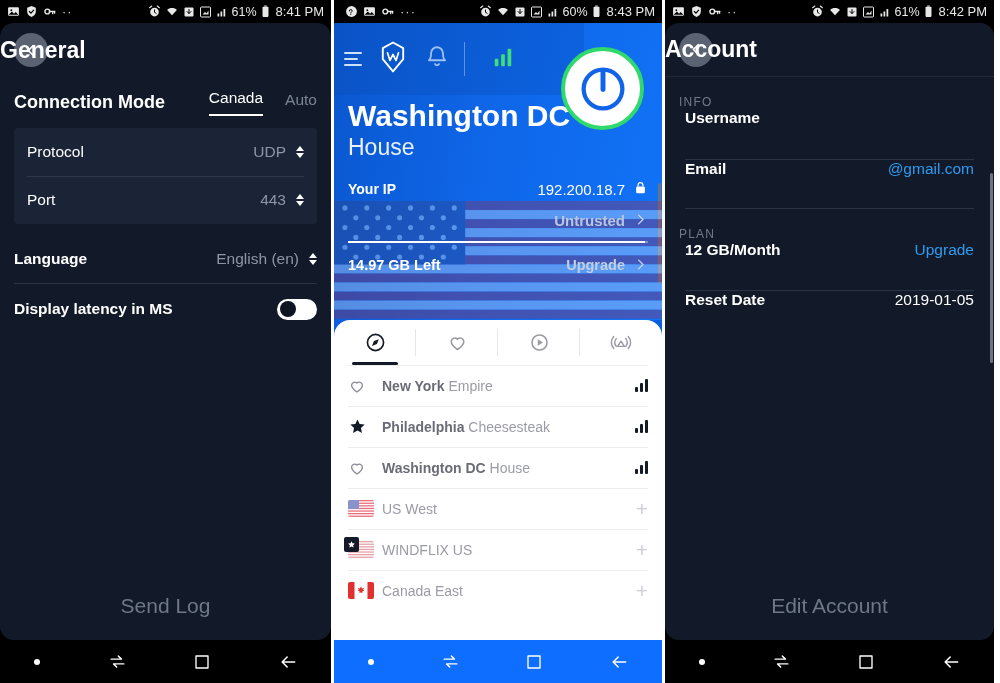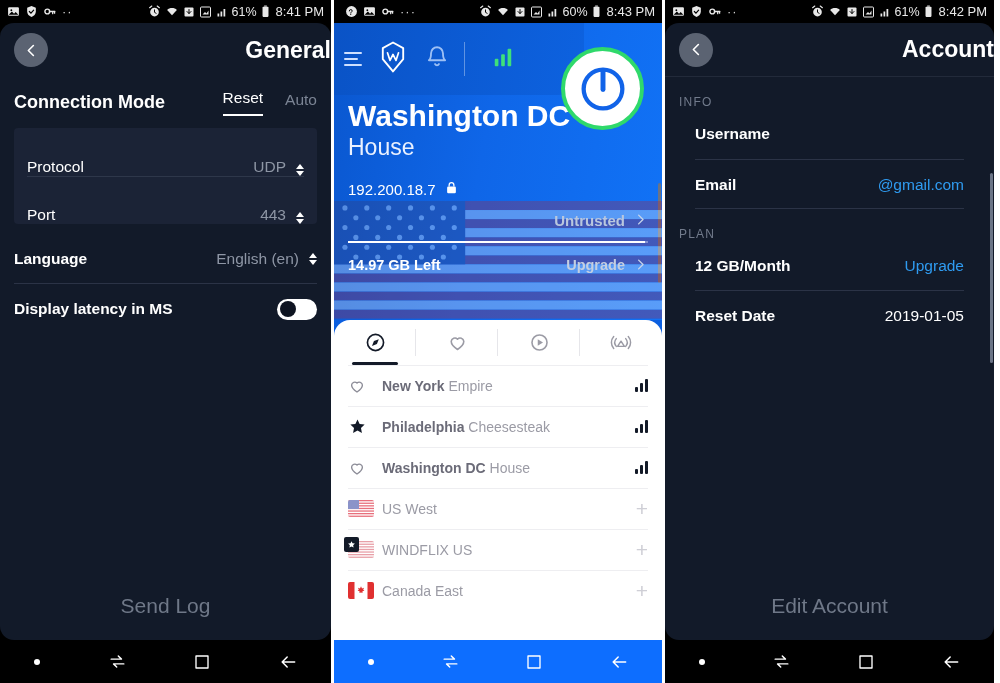--- a/index.html
+++ b/index.html
@@ -39,39 +39,39 @@
   .dark-header {
     height: 54px; display: flex; align-items: center;
     position: relative; padding: 0 14px;
   }
   .back-btn {
     width: 34px; height: 34px; border-radius: 50%;
     background: #5b6372; display: flex; align-items: center; justify-content: center;
     flex: 0 0 auto; cursor: pointer;
   }
   .hdr-title {
-    position: absolute; left: 0; right: 0; text-align: right;
+    position: absolute; left: 0; right: 0; text-align: left;
     font-size: 23px; font-weight: bold; color: #ffffff; pointer-events: none;
   }
 
   
   .conn-mode-row {
     display: flex; align-items: flex-end; padding: 0 14px 0 14px;
     height: 42px; position: relative;
   }
   .conn-mode-label { font-size: 18px; font-weight: bold; color: #fff; flex: 1; padding-bottom: 6px; }
   .mode-tabs { display: flex; align-items: flex-end; gap: 22px; padding-bottom: 3px; }
   .mode-tab { font-size: 15.5px; color: #7b8494; padding-bottom: 7px; cursor: pointer; }
   .mode-tab.active { color: #ffffff; border-bottom: 2.5px solid #ffffff; }
 
   .group-box {
     margin: 9px 14px 0 14px; background: #1b2336; border-radius: 4px;
   }
   .setting-row {
-    height: 48px; display: flex; align-items: flex-end;
+    height: 48px; display: flex; align-items: center;
     padding: 0 13px; position: relative;
   }
   .setting-row + .setting-row::before {
     content: ""; position: absolute; top: 0; left: 13px; right: 13px;
     height: 1px; background: #2e374a;
   }
   .sr-label { font-size: 15.5px; color: #ffffff; flex: 1; }
   .sr-label.bold { font-weight: bold; }
   .sr-value { font-size: 15.5px; color: #8e96a5; margin-right: 10px; }
   .stepper { display: flex; flex-direction: column; gap: 2px; align-items: center; }
@@ -217,21 +217,21 @@
     align-items: center; justify-content: center; color: #fff; font-size: 9px;
   }
   .srv-flag-wrap { width: 34px; display: flex; align-items: center; position: relative; }
 
   
   .acct-section-label {
     font-size: 12px; color: #727b8c; letter-spacing: 1.2px;
     padding: 18px 4px 0 14px; font-weight: normal;
   }
   .acct-row {
-    height: 50px; display: flex; align-items: center; margin: 0 30px;
+    height: 50px; display: flex; align-items: flex-start; margin: 0 20px;
     position: relative;
   }
   .acct-row.divider::after {
     content: ""; position: absolute; bottom: 0; left: 0; right: 0;
     height: 1px; background: #2b3346;
   }
   .acct-label { font-size: 15.5px; font-weight: bold; color: #ffffff; flex: 1; }
   .acct-value { font-size: 15.5px; color: #ffffff; }
   .acct-value.link { color: #2f9bf0; cursor: pointer; }
   .scroll-ind {
@@ -319,21 +319,21 @@
           <svg width="15" height="15" viewBox="0 0 24 24">
               <path d="M15 4l-8 8 8 8" stroke="#fff" stroke-width="2.6" fill="none" stroke-linecap="round" stroke-linejoin="round"></path>
             </svg>
         </div>
         <div class="hdr-title">General</div>
       </div>
 
       <div class="conn-mode-row">
         <div class="conn-mode-label">Connection Mode</div>
         <div class="mode-tabs">
-          <div class="mode-tab active">Reset</div>
+          <div class="mode-tab active">Canada</div>
           <div class="mode-tab">Auto</div>
         </div>
       </div>
 
       <div class="group-box">
         <div class="setting-row">
           <div class="sr-label">Protocol</div>
           <div class="sr-value">UDP</div>
           <div class="stepper">
               <span class="up"></span>
@@ -556,20 +556,21 @@
           <svg width="54" height="54" viewBox="0 0 24 24">
               <circle cx="12" cy="12" r="8.6" fill="none" stroke="#1163e8" stroke-width="1.9"></circle>
               <path d="M12 4.2v8" stroke="#1163e8" stroke-width="2.2" stroke-linecap="round"></path>
             </svg>
         </div>
 
         <div class="loc-name">Washington DC</div>
         <div class="loc-sub">House</div>
 
         <div class="info-row">
+          <div class="info-label">Your IP</div>
           <div class="info-value">192.200.18.7</div>
           <span>
             <svg width="15" height="15" viewBox="0 0 24 24">
                 <rect x="5" y="10.5" width="14" height="10.5" rx="2" fill="#ffffff"></rect>
                 <path d="M8.2 10.5V7.8a3.8 3.8 0 017.6 0v2.7" fill="none" stroke="#ffffff" stroke-width="2"></path>
               </svg>
           </span>
         </div>
 
         <div class="info-row" style="margin-top:0;height:30px;">

